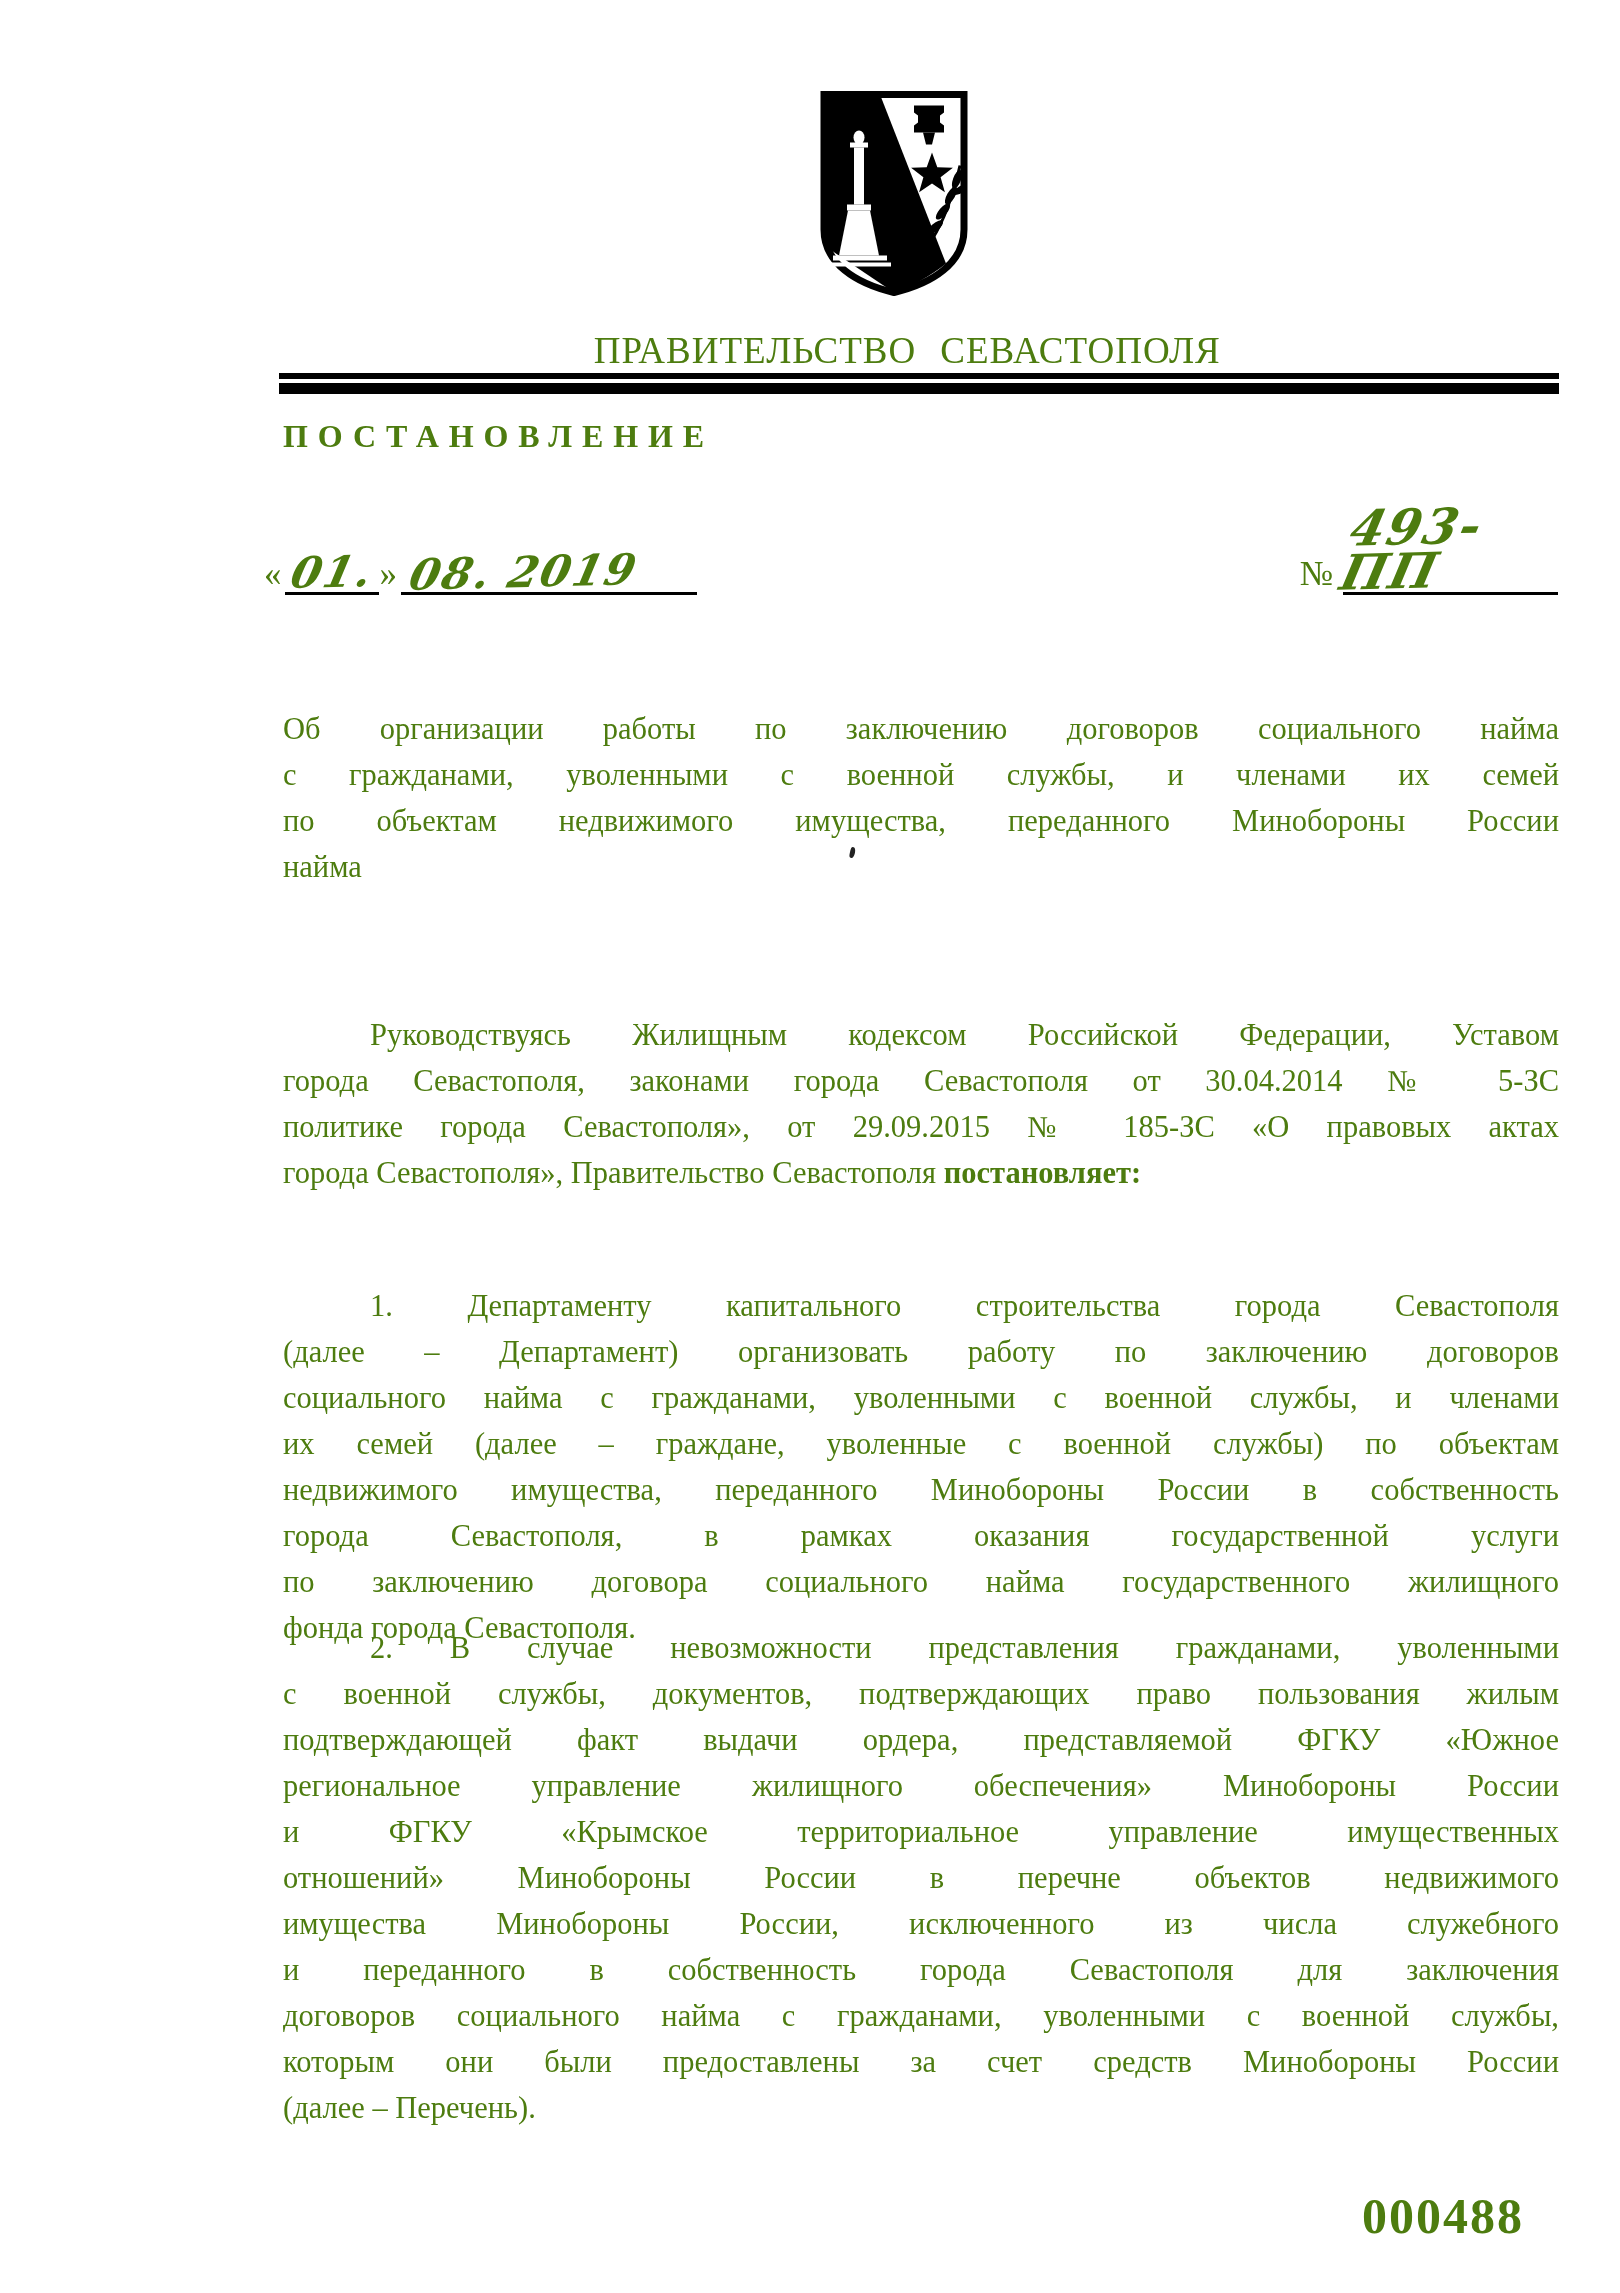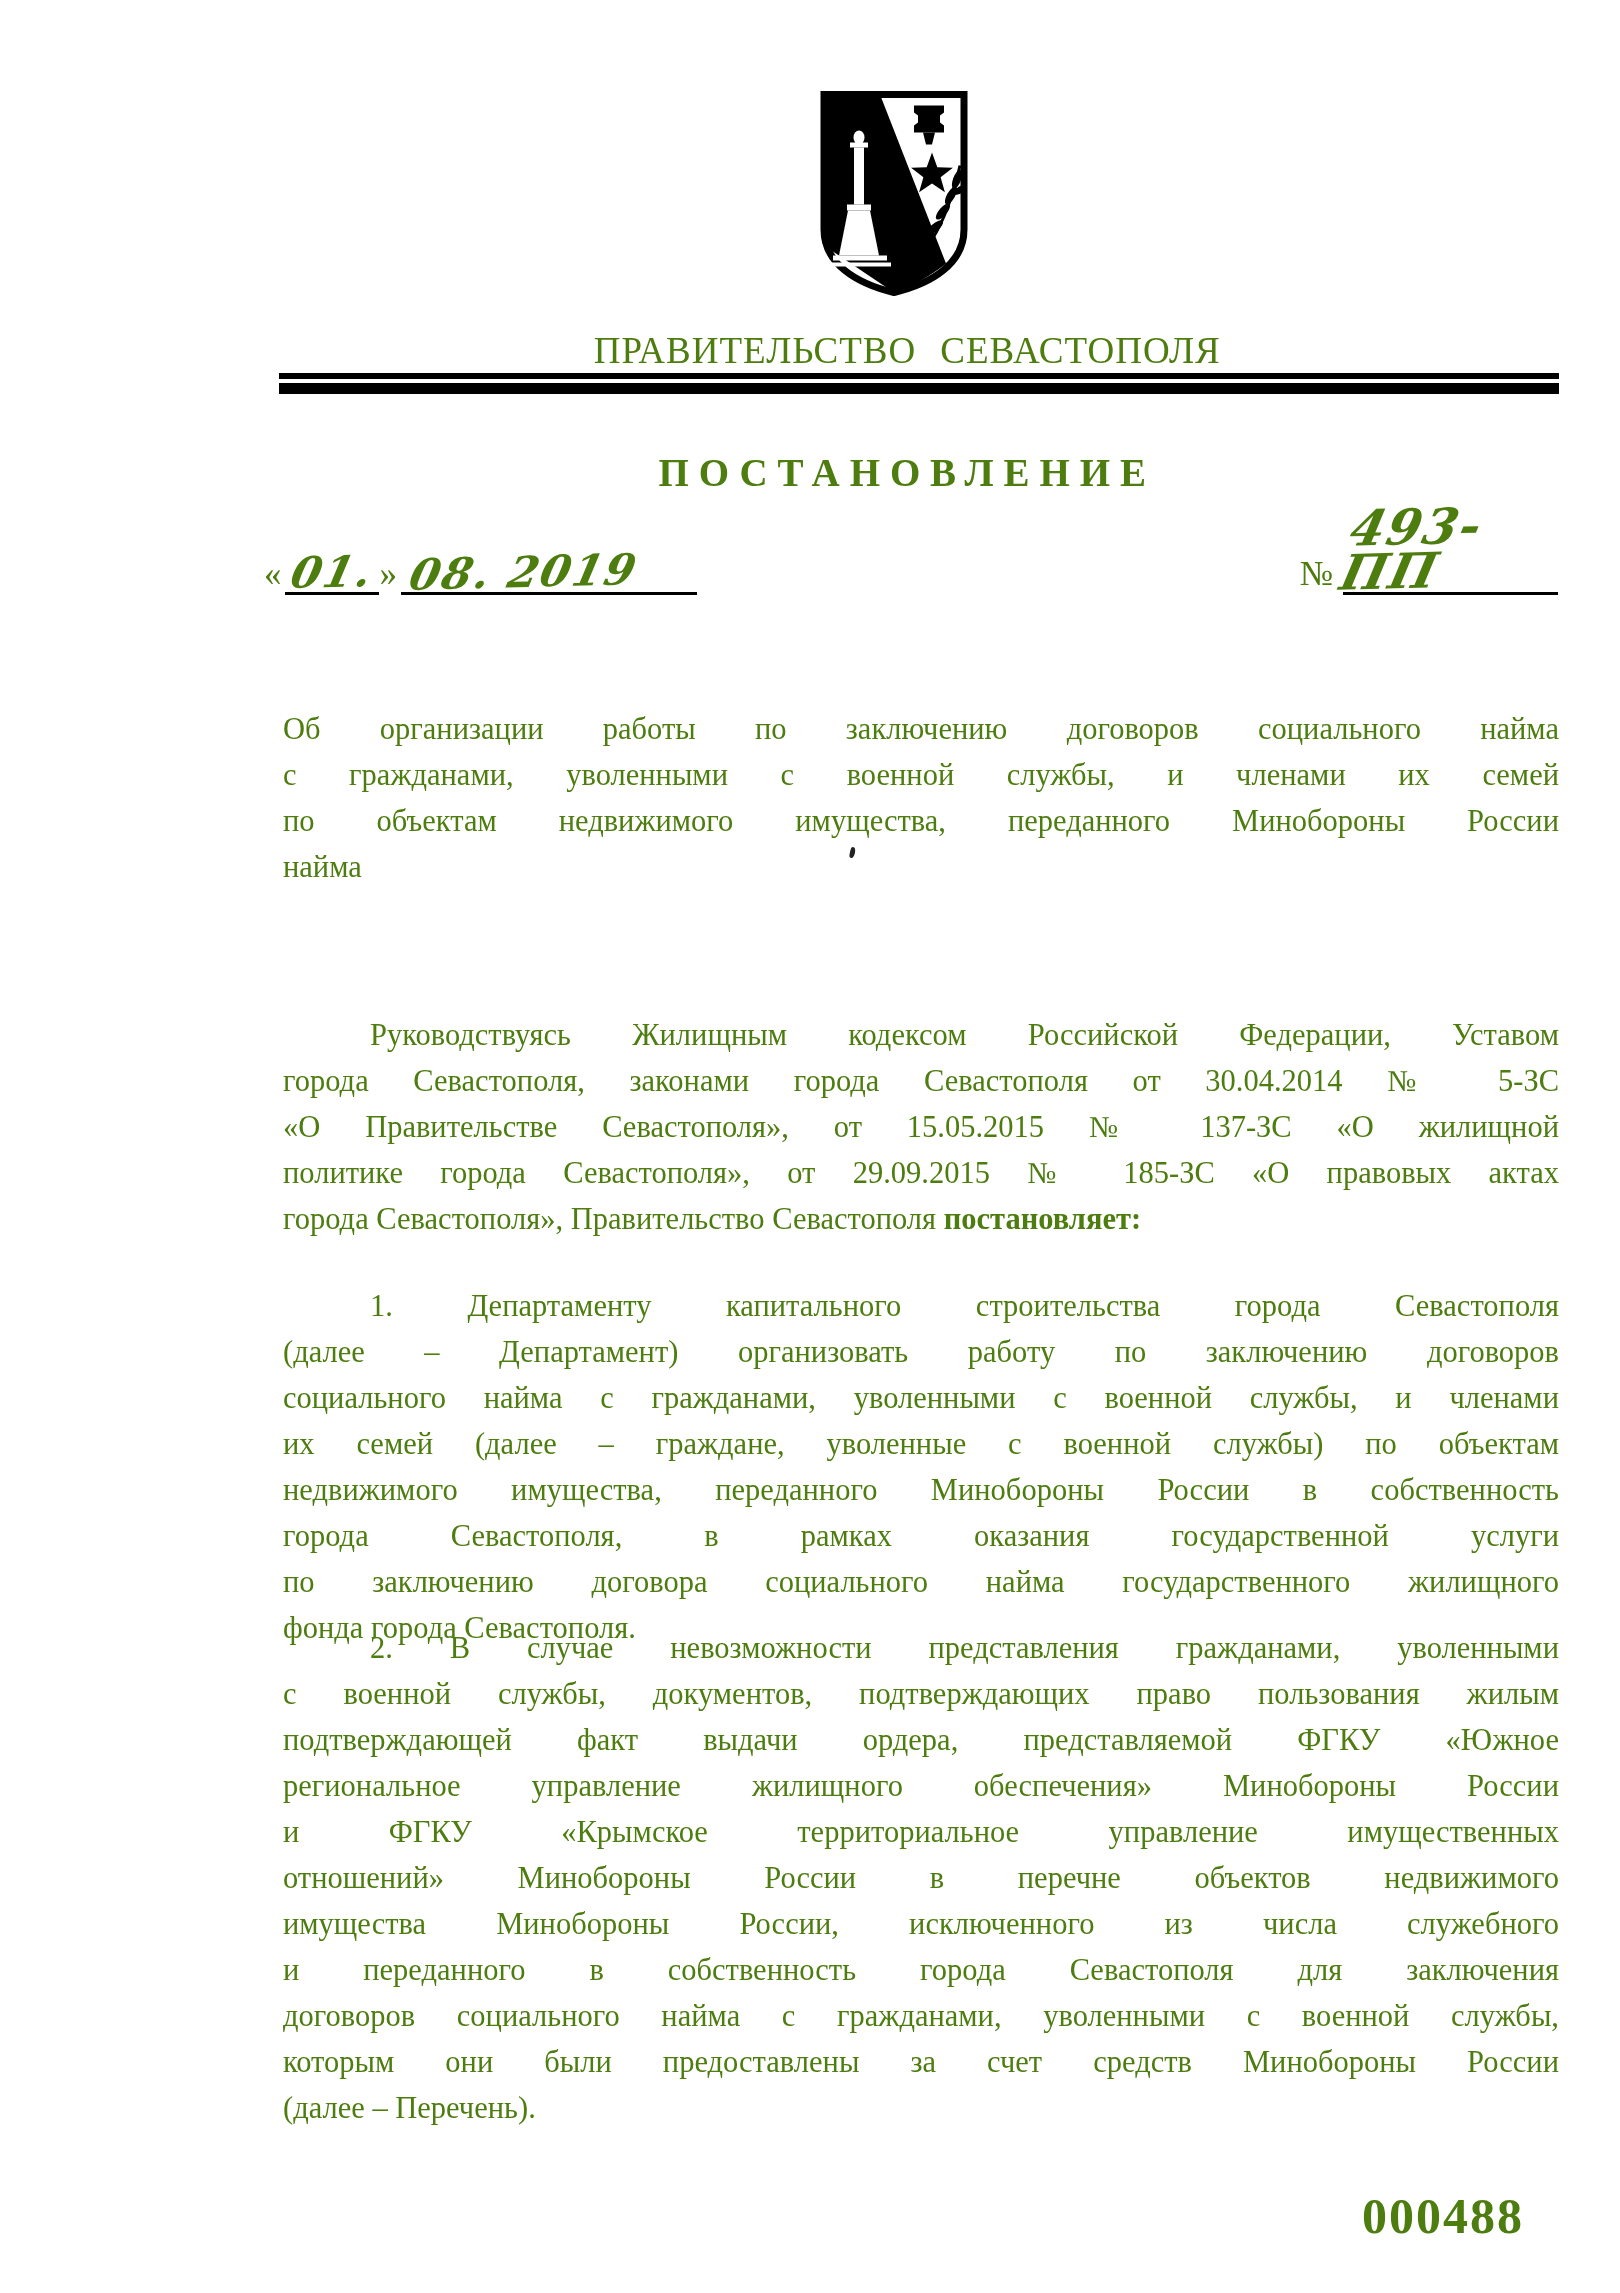--- a/index.html
+++ b/index.html
@@ -18,23 +18,23 @@
   .org-name{
     position:absolute;left:283px;top:329px;width:1276px;
     box-sizing:border-box;padding-right:27.6px;
     text-align:center;font-size:37px;letter-spacing:1px;word-spacing:13.8px;
     white-space:nowrap;
   }
   .rules{position:absolute;left:279px;top:373px;width:1280px;}
   .rule-thin{height:5.9px;background:#000;}
   .rule-thick{height:10.8px;background:#000;margin-top:3.9px;}
   .doc-type{
-    position:absolute;left:283px;top:450px;width:1276px;
+    position:absolute;left:283px;top:418px;width:1276px;
     box-sizing:border-box;padding-right:27.6px;
-    text-align:center;font-size:39px;font-weight:bold;letter-spacing:9.9px;
+    font-size:32px;font-weight:bold;letter-spacing:9.9px;
     white-space:nowrap;
   }
   
   .date-row{
     position:absolute;left:264px;top:532px;width:1294px;height:63px;
     display:flex;justify-content:space-between;align-items:flex-end;
   }
   .req-group{display:flex;align-items:flex-end;}
   .printed-q{font-size:35px;line-height:1;padding:0 3.9px 3.9px 0;}
   .printed-num{font-size:35px;line-height:1;padding:0 9.9px 3.9px 0;}
@@ -150,21 +150,20 @@
   <div class="para p-title">
       <div class="tline">Об организации работы по заключению договоров социального найма</div>
       <div class="tline">с гражданами, уволенными с военной службы, и членами их семей</div>
       <div class="tline">по объектам недвижимого имущества, переданного Минобороны России</div>
       <div class="tline last">найма</div>
     </div>
 
   <div class="para p-preamble">
     <div class="tline ind">Руководствуясь Жилищным кодексом Российской Федерации, Уставом</div>
     <div class="tline">города Севастополя, законами города Севастополя от 30.04.2014 № 5-ЗС</div>
-    <div class="tline">«О Правительстве Севастополя», от 15.05.2015 № 137-ЗС «О жилищной</div>
     <div class="tline">политике города Севастополя», от 29.09.2015 № 185-ЗС «О правовых актах</div>
     <div class="tline last"><span>города Севастополя», Правительство Севастополя </span><span class="bold">постановляет:</span></div>
   </div>
 
   <div class="para p-item1">
       <div class="tline ind">1. Департаменту капитального строительства города Севастополя</div>
       <div class="tline">(далее – Департамент) организовать работу по заключению договоров</div>
       <div class="tline">социального найма с гражданами, уволенными с военной службы, и членами</div>
       <div class="tline">их семей (далее – граждане, уволенные с военной службы) по объектам</div>
       <div class="tline">недвижимого имущества, переданного Минобороны России в собственность</div>

